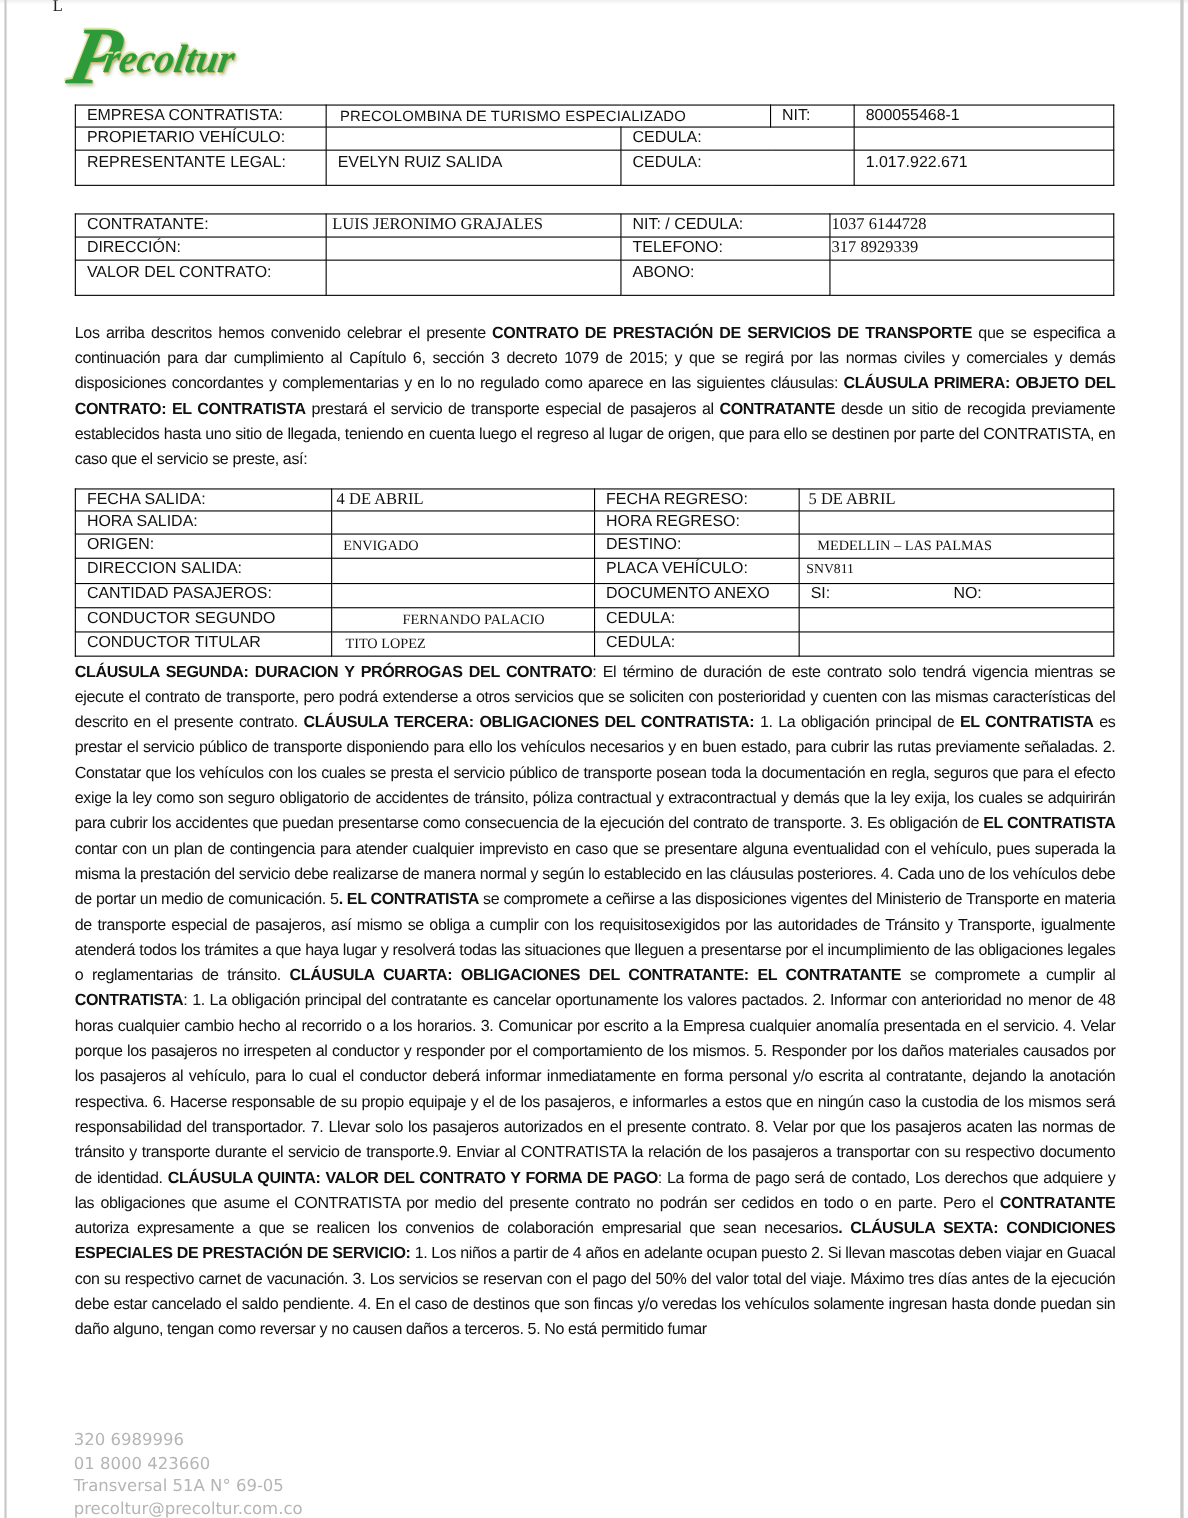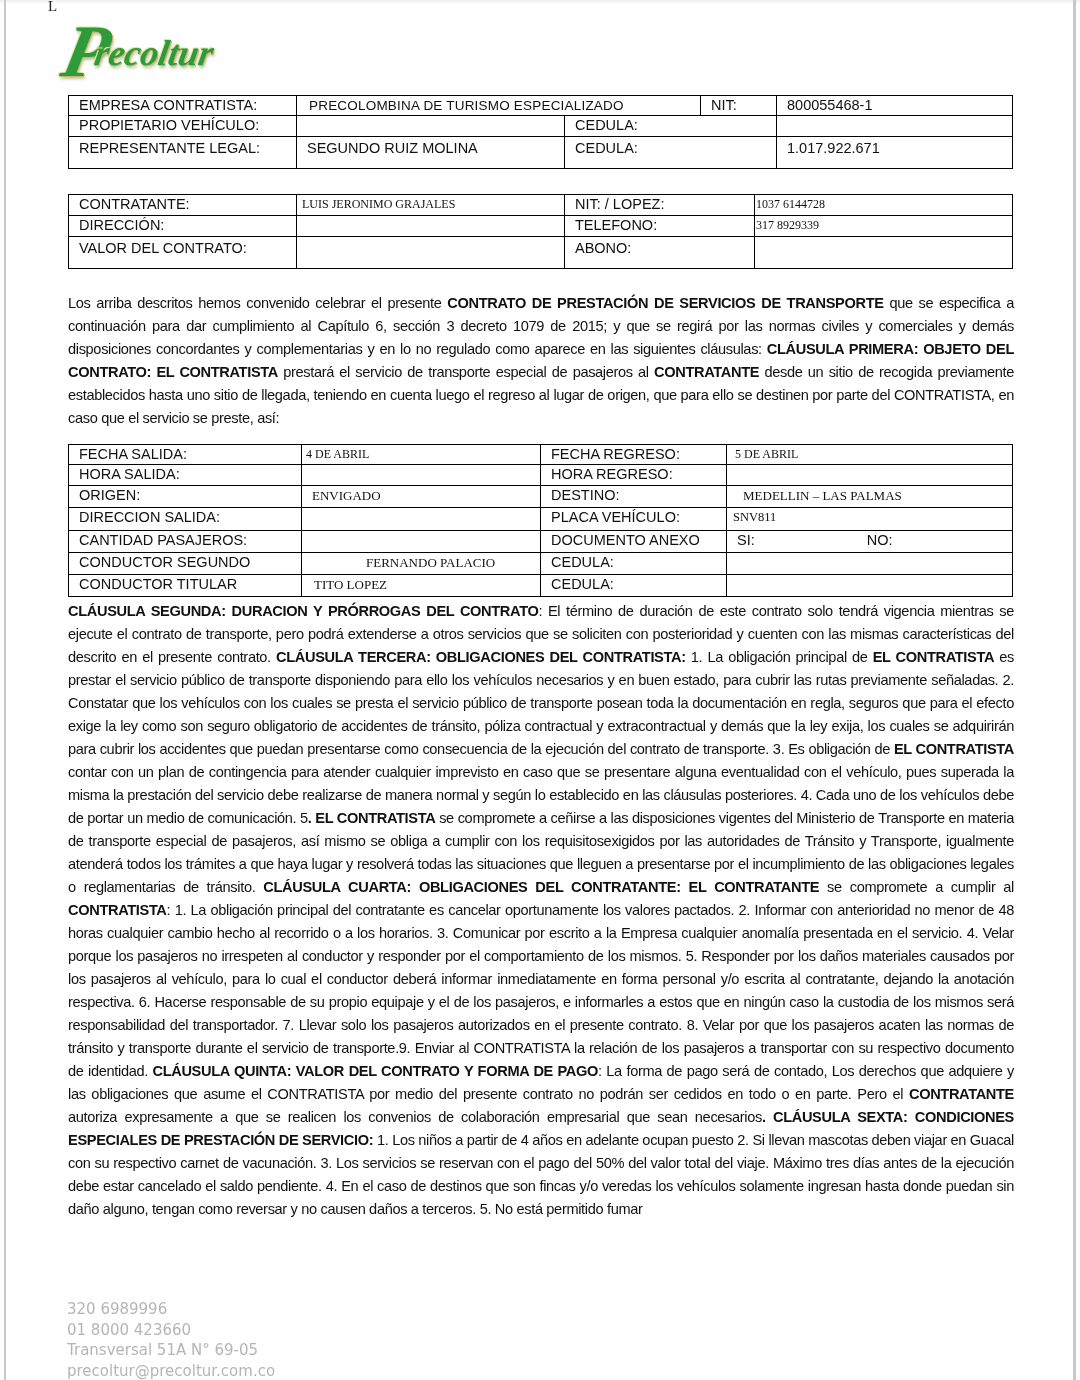--- a/index.html
+++ b/index.html
@@ -8,21 +8,21 @@
   .edge-right { position: absolute; left: 1073px; top: 0; width: 3px; height: 1380px; background: #c8c8c8; }
   .top-shade { position: absolute; left: 0; top: 0; width: 1080px; height: 4px; background: linear-gradient(#eee, #fff); }
   .corner-mark { position: absolute; left: 48px; top: -2px; font-family: "Liberation Serif", serif; font-size: 15px; color: #222; }
   .logo { position: absolute; left: 64px; top: 12px; width: 210px; height: 80px; }
   .logo-text { position: absolute; left: 0; top: 2px; font-family: "Liberation Serif", serif; font-style: italic; font-weight: bold; color: #2e9b3a; text-shadow: 1px 1px 0 #c9b26a, -1px -1px 0 #d8e6a0, 2px 3px 3px rgba(120,140,60,.5); white-space: nowrap; }
   .logo-cap { font-size: 74px; line-height: 74px; vertical-align: top; display: inline-block; transform: skewX(-12deg); }
   .logo-rest { font-size: 36px; display: inline-block; transform: translateY(18px) skewX(-10deg); margin-left: -14px; }
 
   table.form { position: absolute; border-collapse: collapse; font-size: 14.5px; table-layout: fixed; }
   table.form td { border: 1.5px solid #000; padding: 0 0 0 10px; white-space: nowrap; overflow: hidden; vertical-align: top; line-height: 19px; }
-  table.form td.val { font-family: "Liberation Serif", serif; font-size: 12px; }
+  table.form td.val { font-family: "Liberation Serif", serif; font-size: 15px; }
   table.form td.sans-val { font-family: "Liberation Sans", sans-serif; }
 
   .body-text { position: absolute; left: 68px; width: 946px; font-family: "Liberation Sans", sans-serif; font-size: 14.6px; line-height: 23px; text-align: justify; letter-spacing: -0.35px; }
   .body-text b { font-weight: bold; }
 
   .footer { position: absolute; left: 67px; top: 1299px; font-family: "DejaVu Sans", sans-serif; color: #b5b5b5; font-size: 15px; line-height: 20.5px; }
 </style>
 </head>
 <body>
 
@@ -53,39 +53,39 @@
     <td class="sans-val">800055468-1</td>
   </tr>
   <tr style="height:21px">
     <td>PROPIETARIO VEHÍCULO:</td>
     <td></td>
     <td colspan="2">CEDULA:</td>
     <td></td>
   </tr>
   <tr style="height:32px">
     <td style="padding-top:2px">REPRESENTANTE LEGAL:</td>
-    <td class="sans-val" style="padding-top:2px">SEGUNDO RUIZ MOLINA</td>
+    <td class="sans-val" style="padding-top:2px">EVELYN RUIZ SALIDA</td>
     <td colspan="2" style="padding-top:2px">CEDULA:</td>
     <td class="sans-val" style="padding-top:2px">1.017.922.671</td>
   </tr>
 </tbody>
   </table>
 
 <table class="form" style="left:68px; top:194px; width:944px;">
   <colgroup>
       <col style="width:228px">
       <col style="width:268px">
       <col style="width:190px">
       <col style="width:258px">
     </colgroup>
   <tbody>
       <tr style="height:21px">
     <td>CONTRATANTE:</td>
     <td class="val" style="padding-left:5px">LUIS JERONIMO GRAJALES</td>
-    <td>NIT: / LOPEZ:</td>
+    <td>NIT: / CEDULA:</td>
     <td class="val" style="padding-left:1px">1037 6144728</td>
   </tr>
   <tr style="height:21px">
     <td>DIRECCIÓN:</td>
     <td></td>
     <td>TELEFONO:</td>
     <td class="val" style="padding-left:1px">317 8929339</td>
   </tr>
   <tr style="height:32px">
     <td style="padding-top:2px">VALOR DEL CONTRATO:</td>

